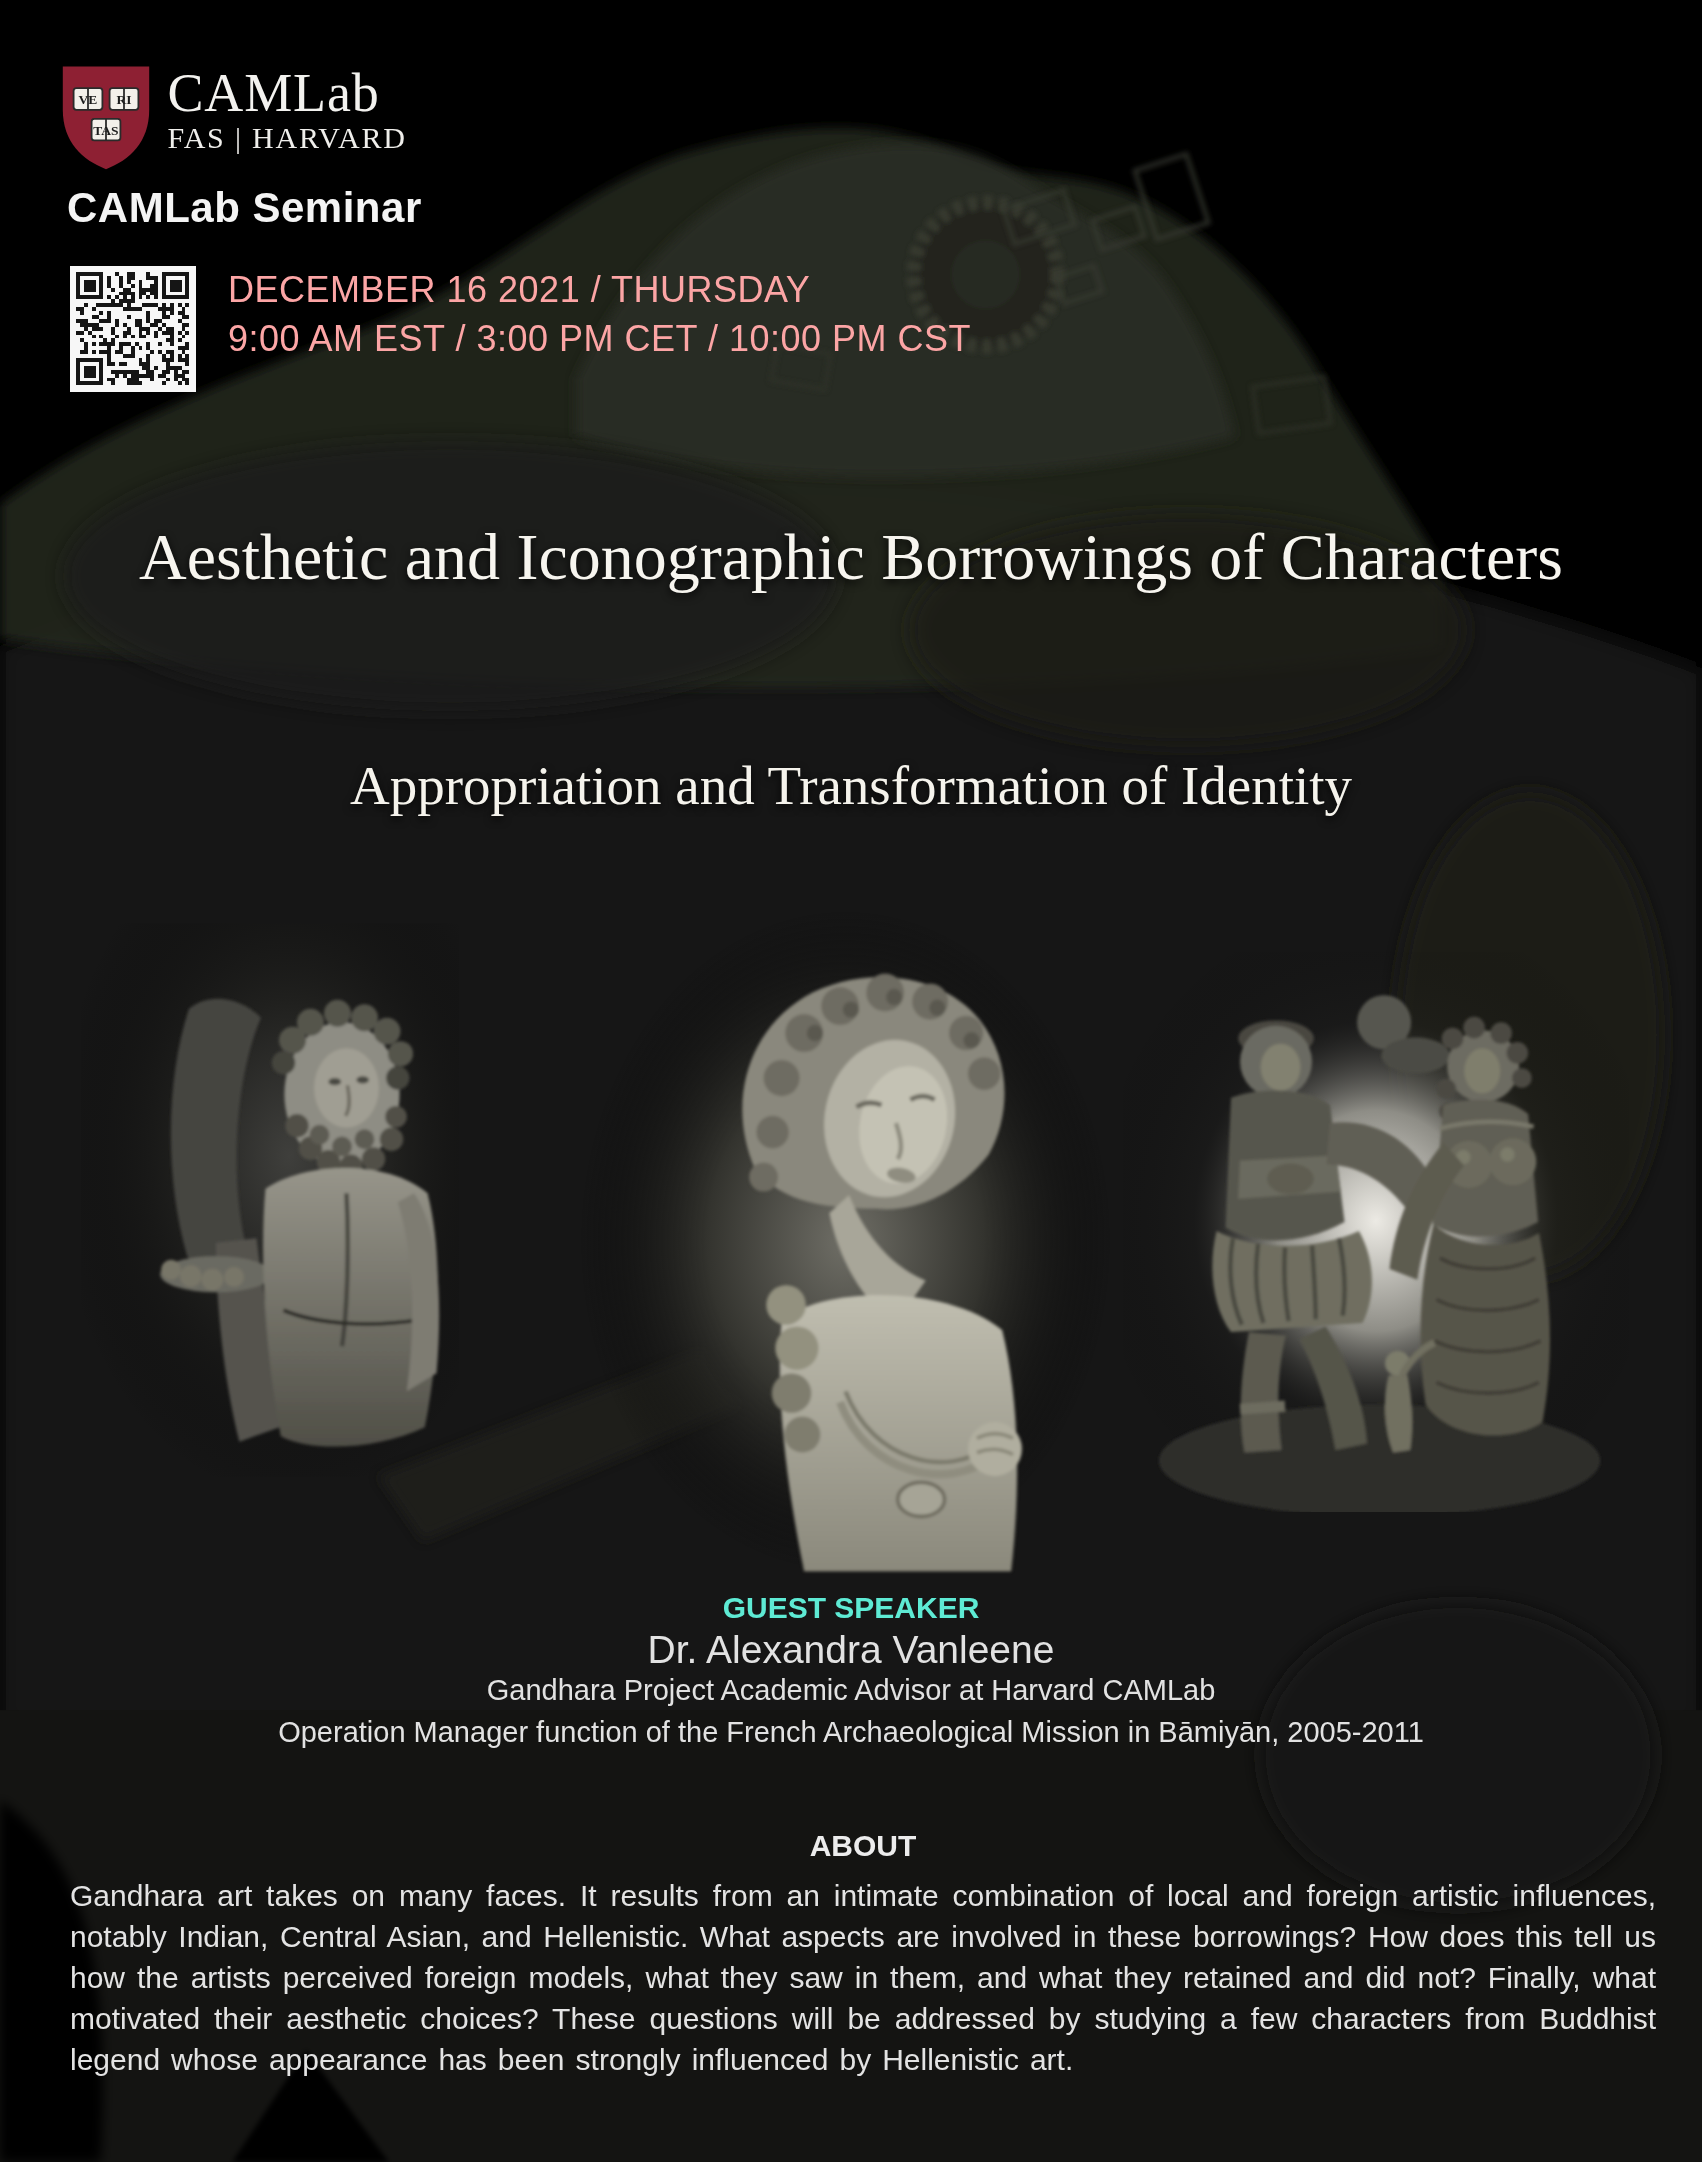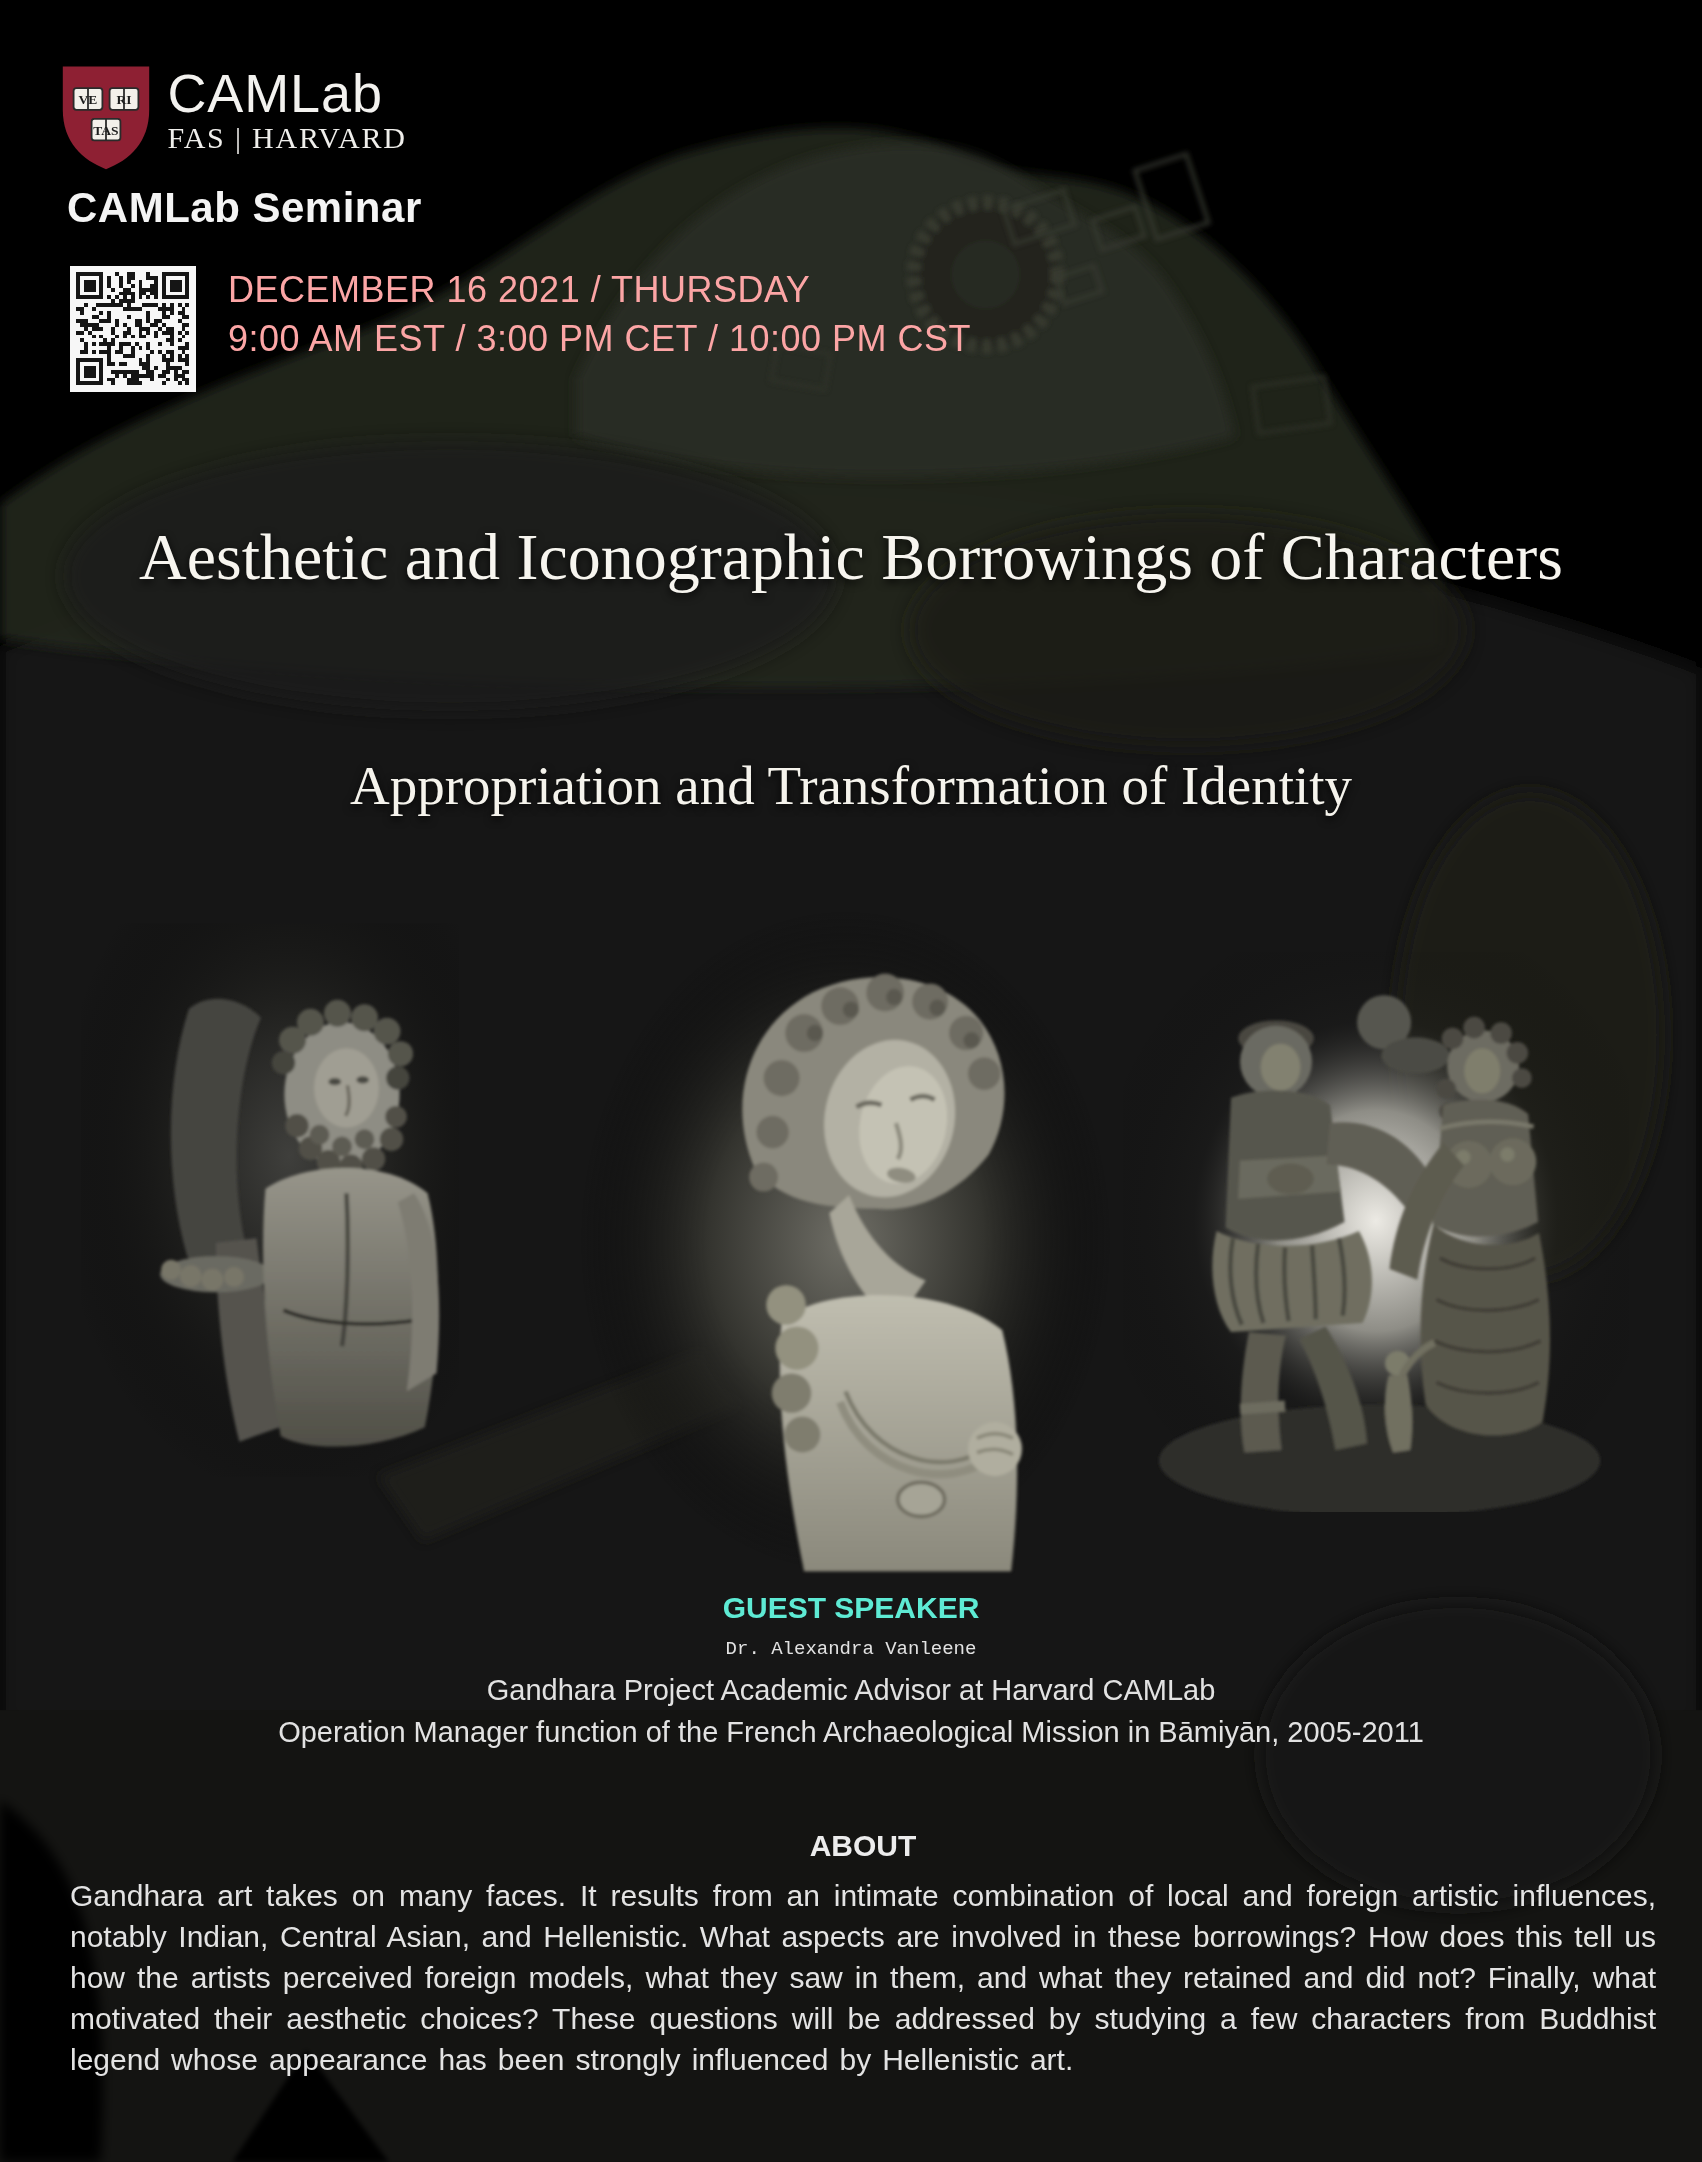--- a/index.html
+++ b/index.html
@@ -11,21 +11,21 @@
     color:#e3e3e3;
   }
   .bg-svg{position:absolute;left:0;top:0;z-index:0;}
   .layer{position:absolute;z-index:2;}
 
   
   .logo-row{left:59px;top:63px;display:flex;align-items:flex-start;}
   .shield{width:94px;height:108px;flex:0 0 auto;}
   .logo-text{margin-left:14.4px;padding-top:3.6px;}
   .logo-org{
-    font-family:Liberation Sans, sans-serif;
+    font-family:Liberation Serif, serif;
     font-size:54px;line-height:52px;color:#f3f2ef;letter-spacing:0.9px;
   }
   .logo-aff{
     font-family:"Liberation Serif",serif;
     font-size:30px;line-height:32px;color:#efeeeb;letter-spacing:1.8px;margin-top:3.6px;
   }
   .series-label{
     left:67px;top:184px;
     font-size:42px;font-weight:bold;letter-spacing:0.5px;color:#f4f4f4;
   }
@@ -57,21 +57,21 @@
   
   .statue{position:absolute;z-index:1;}
   .statue svg{display:block;width:100%;height:100%;}
   .statue-left{left:81px;top:923px;width:378px;height:554px;}
   .statue-center{left:570px;top:898px;width:551px;height:686px;}
   .statue-right{left:1123px;top:952px;width:506px;height:560px;}
 
   
   .speaker-block{left:0;right:0;top:1593px;text-align:center;}
   .speaker-heading{font-size:30px;line-height:30px;font-weight:bold;color:#5eead4;}
-  .speaker-name{font-size:19px;line-height:29px;margin-top:11.7px;color:#e2e2e2;font-family:Liberation Mono, monospace;}
+  .speaker-name{font-size:39px;line-height:29px;margin-top:11.7px;color:#e2e2e2;}
   .speaker-role{font-size:29px;line-height:29px;margin-top:12.6px;color:#e2e2e2;}
 
   
   .about-block{left:70px;top:1831px;width:1586px;}
   .about-heading{text-align:center;font-size:30px;line-height:30px;font-weight:bold;color:#ececec;}
   .about-body{
     margin-top:14.4px;
     font-size:30px;line-height:41px;color:#e3e3e3;
     text-align:justify;text-align-last:left;word-spacing:2.7px;
   }

